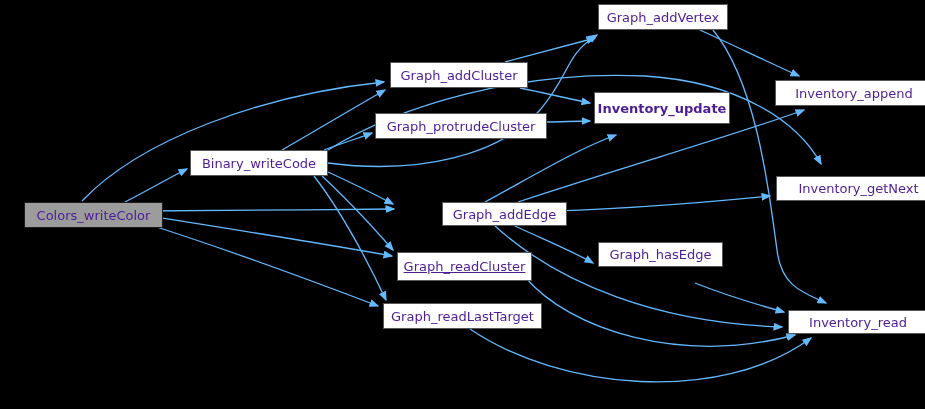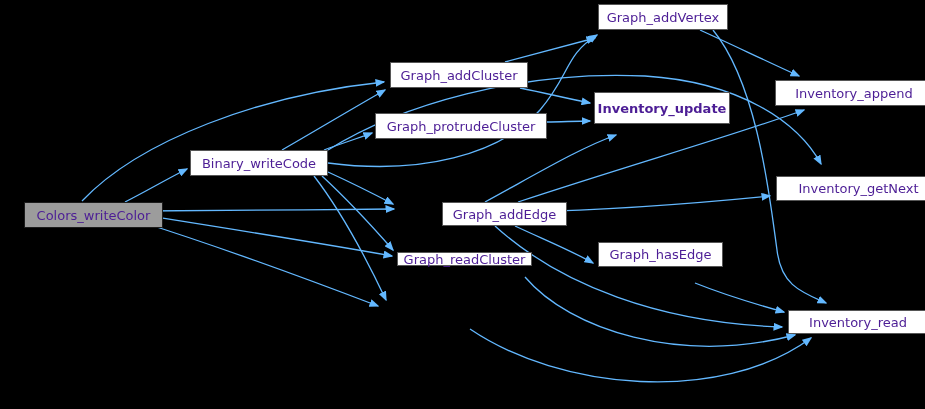--- a/index.html
+++ b/index.html
@@ -86,22 +86,25 @@
     </div>
     <div class="gnode" style="left: 775px; top: 80px; width: 158px; height: 26px;">
       <span>Inventory_append</span>
     </div>
     <div class="gnode" style="left: 776px; top: 176px; width: 165px; height: 25px;">
       <span>Inventory_getNext</span>
     </div>
     <div class="gnode" style="left: 398px; top: 202px; width: 125px; height: 24px; margin-left: 44px;">
       <span>Graph_addEdge</span>
     </div>
-    <div class="gnode" style="left: 397px; top: 252px; width: 135px; height: 14px;">
+    <div class="gnode" style="left: 397px; top: 252px; width: 135px; height: 29px; text-decoration: underline;">
       <span>Graph_readCluster</span>
     </div>
     <div class="gnode" style="left: 598px; top: 242px; width: 125px; height: 25px;">
       <span>Graph_hasEdge</span>
+    </div>
+    <div class="gnode" style="left: 383px; top: 303px; width: 159px; height: 26px;">
+      <span>Graph_readLastTarget</span>
     </div>
     <div class="gnode" style="left: 788px; top: 310px; width: 140px; height: 24px;">
       <span>Inventory_read</span>
     </div>
   </div>
 
 </body></html>

